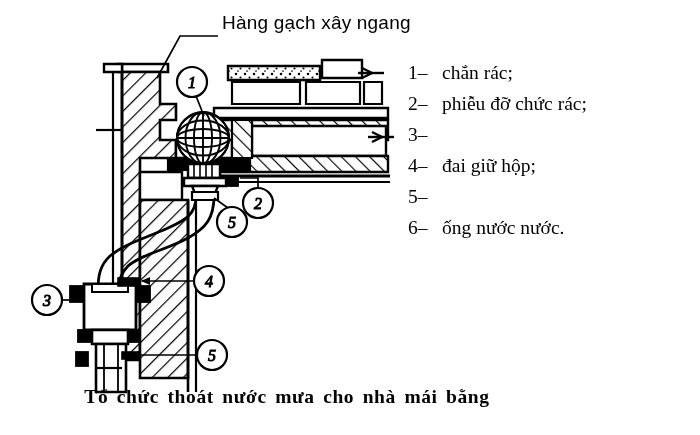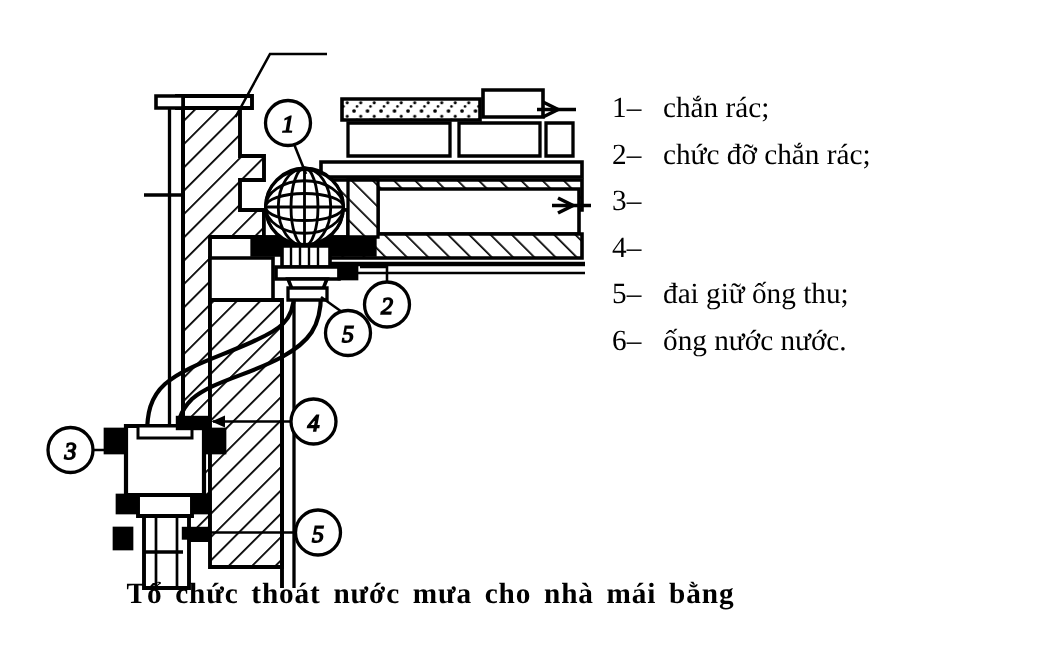--- a/index.html
+++ b/index.html
@@ -279,39 +279,40 @@
         </g>
         <g>
           <circle cx="212" cy="355" r="15" fill="#fff" stroke="#000" stroke-width="2.2"></circle>
           <text class="callout-num" x="212" y="361" text-anchor="middle">5</text>
         </g>
       </g>
 
     </g>
   </svg>
 
+  <div class="top-label">Hàng gạch xây ngang</div>
 
   <div class="legend">
     <div class="legend-row">
       <span class="legend-num">1–</span>
       <span class="legend-text">chắn rác;</span>
     </div>
     <div class="legend-row">
       <span class="legend-num">2–</span>
-      <span class="legend-text">chức đỡ chắn rác;</span>
+      <span class="legend-text">phiễu đỡ chức rác;</span>
     </div>
     <div class="legend-row">
       <span class="legend-num">3–</span>
     </div>
     <div class="legend-row">
       <span class="legend-num">4–</span>
+      <span class="legend-text">đai giữ hộp;</span>
     </div>
     <div class="legend-row">
       <span class="legend-num">5–</span>
-      <span class="legend-text">đai giữ ống thu;</span>
     </div>
     <div class="legend-row">
       <span class="legend-num">6–</span>
       <span class="legend-text">ống nước nước.</span>
     </div>
   </div>
 
   <div class="caption">Tổ chức thoát nước mưa cho nhà mái bằng</div>
 
 </div>

